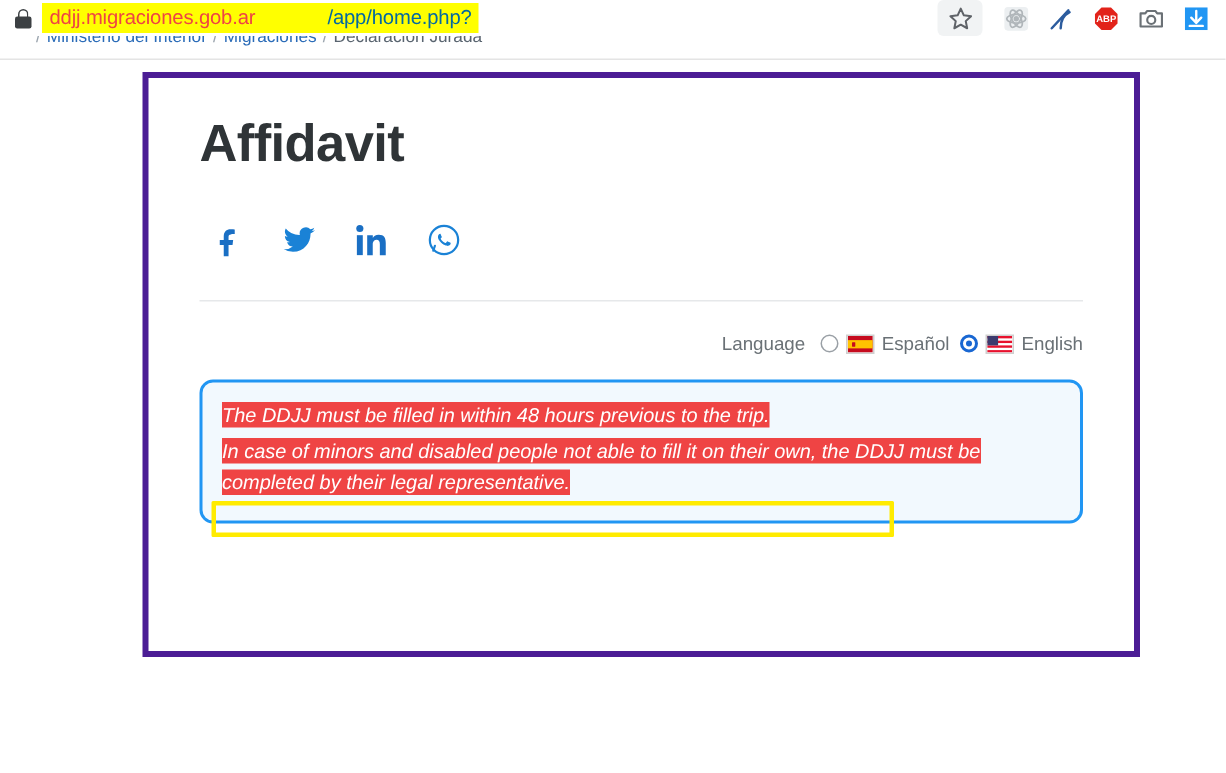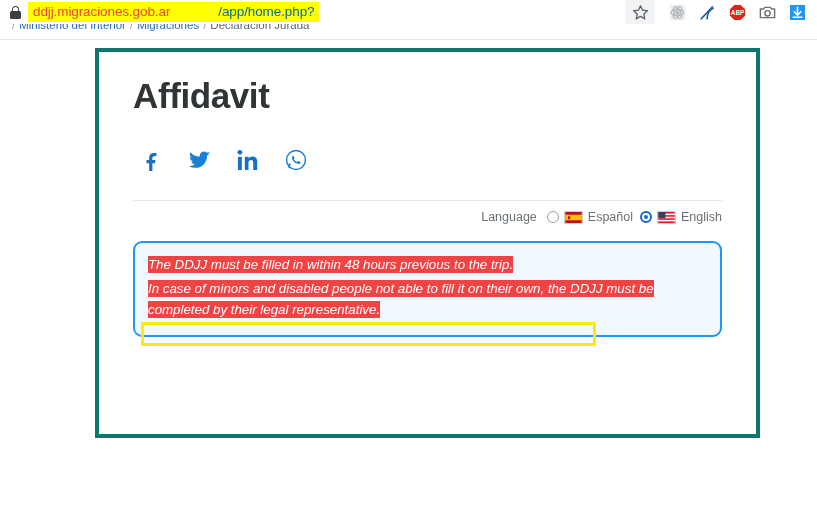--- a/index.html
+++ b/index.html
@@ -93,21 +93,21 @@
     position: absolute;
     left: 0; top: 24px;
     width: 817px;
     height: 15px;
     background: #ffffff;
     overflow: hidden;
     border-bottom: 1px solid #e4e4e4;
   }
   #breadcrumb {
     position: absolute;
-    left: 8px;
+    left: 20px;
     top: -7px;
     font-size: 11.5px;
     color: #2b6cb8;
     white-space: nowrap;
     line-height: 16px;
   }
   #breadcrumb .sep { color: #9aa4ae; margin: 0 4px; }
   #breadcrumb .last { color: #5a6570; }
 
   
@@ -120,21 +120,21 @@
   }
 
   
   #content-panel {
     position: absolute;
     left: 95px;
     top: 8px;
     width: 665px;
     height: 390px;
     background: #ffffff;
-    border: 4px solid #0f766e;
+    border: 4px solid #4c1d95;
     box-sizing: border-box;
   }
 
   #panel-inner {
     position: absolute;
     left: 0; top: 0; right: 0; bottom: 0;
     padding: 22px 34px 0 34px;
   }
 
   #page-title {
@@ -178,21 +178,21 @@
     background: #e6e8ea;
     width: 100%;
   }
 
   
   #language-row {
     display: flex;
     align-items: center;
     justify-content: flex-end;
     gap: 7px;
-    margin-top: 6px;
+    margin-top: 18px;
     height: 20px;
   }
   #language-label {
     font-size: 12.5px;
     color: #6a7176;
     margin-right: 3px;
   }
   .lang-option {
     display: flex;
     align-items: center;

